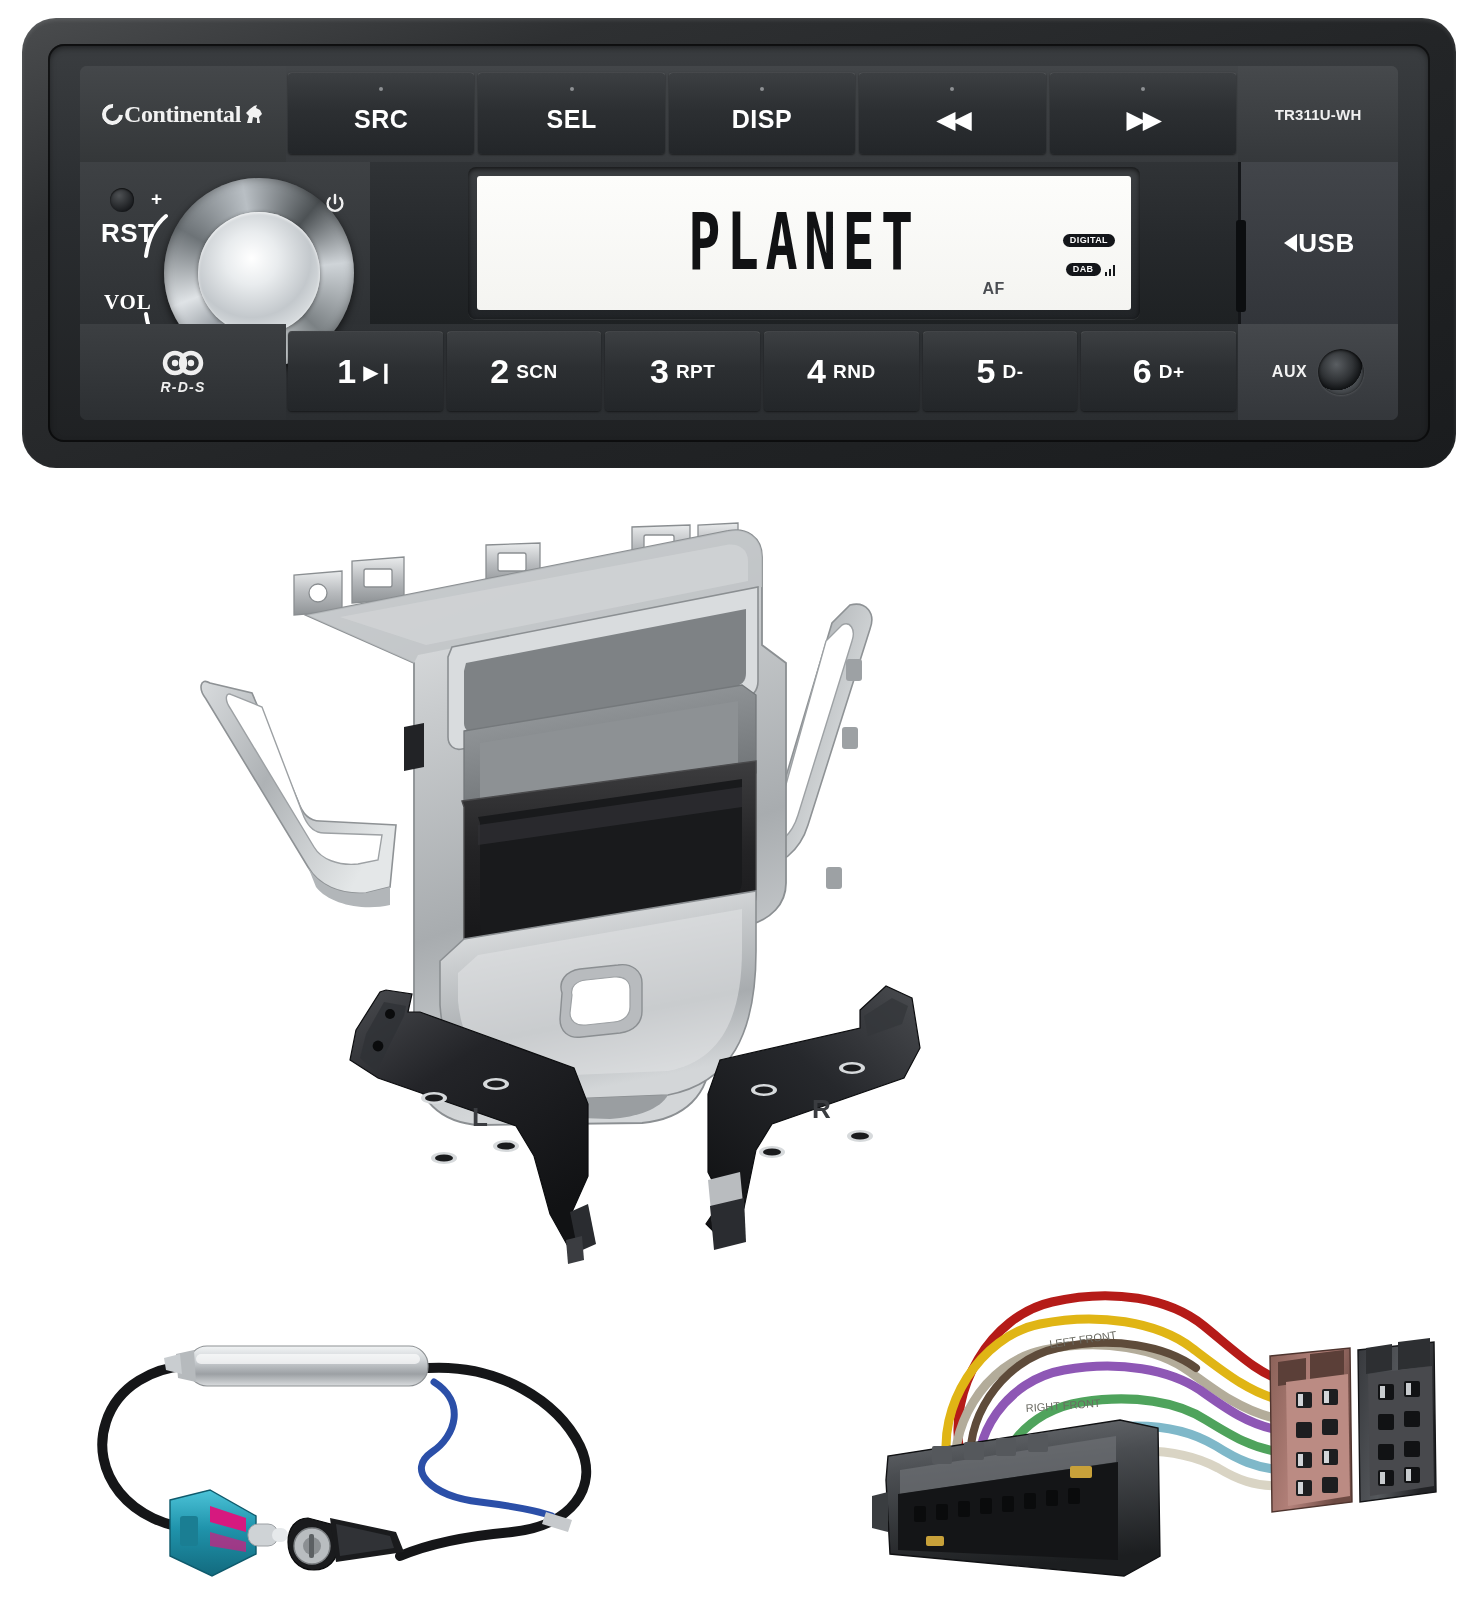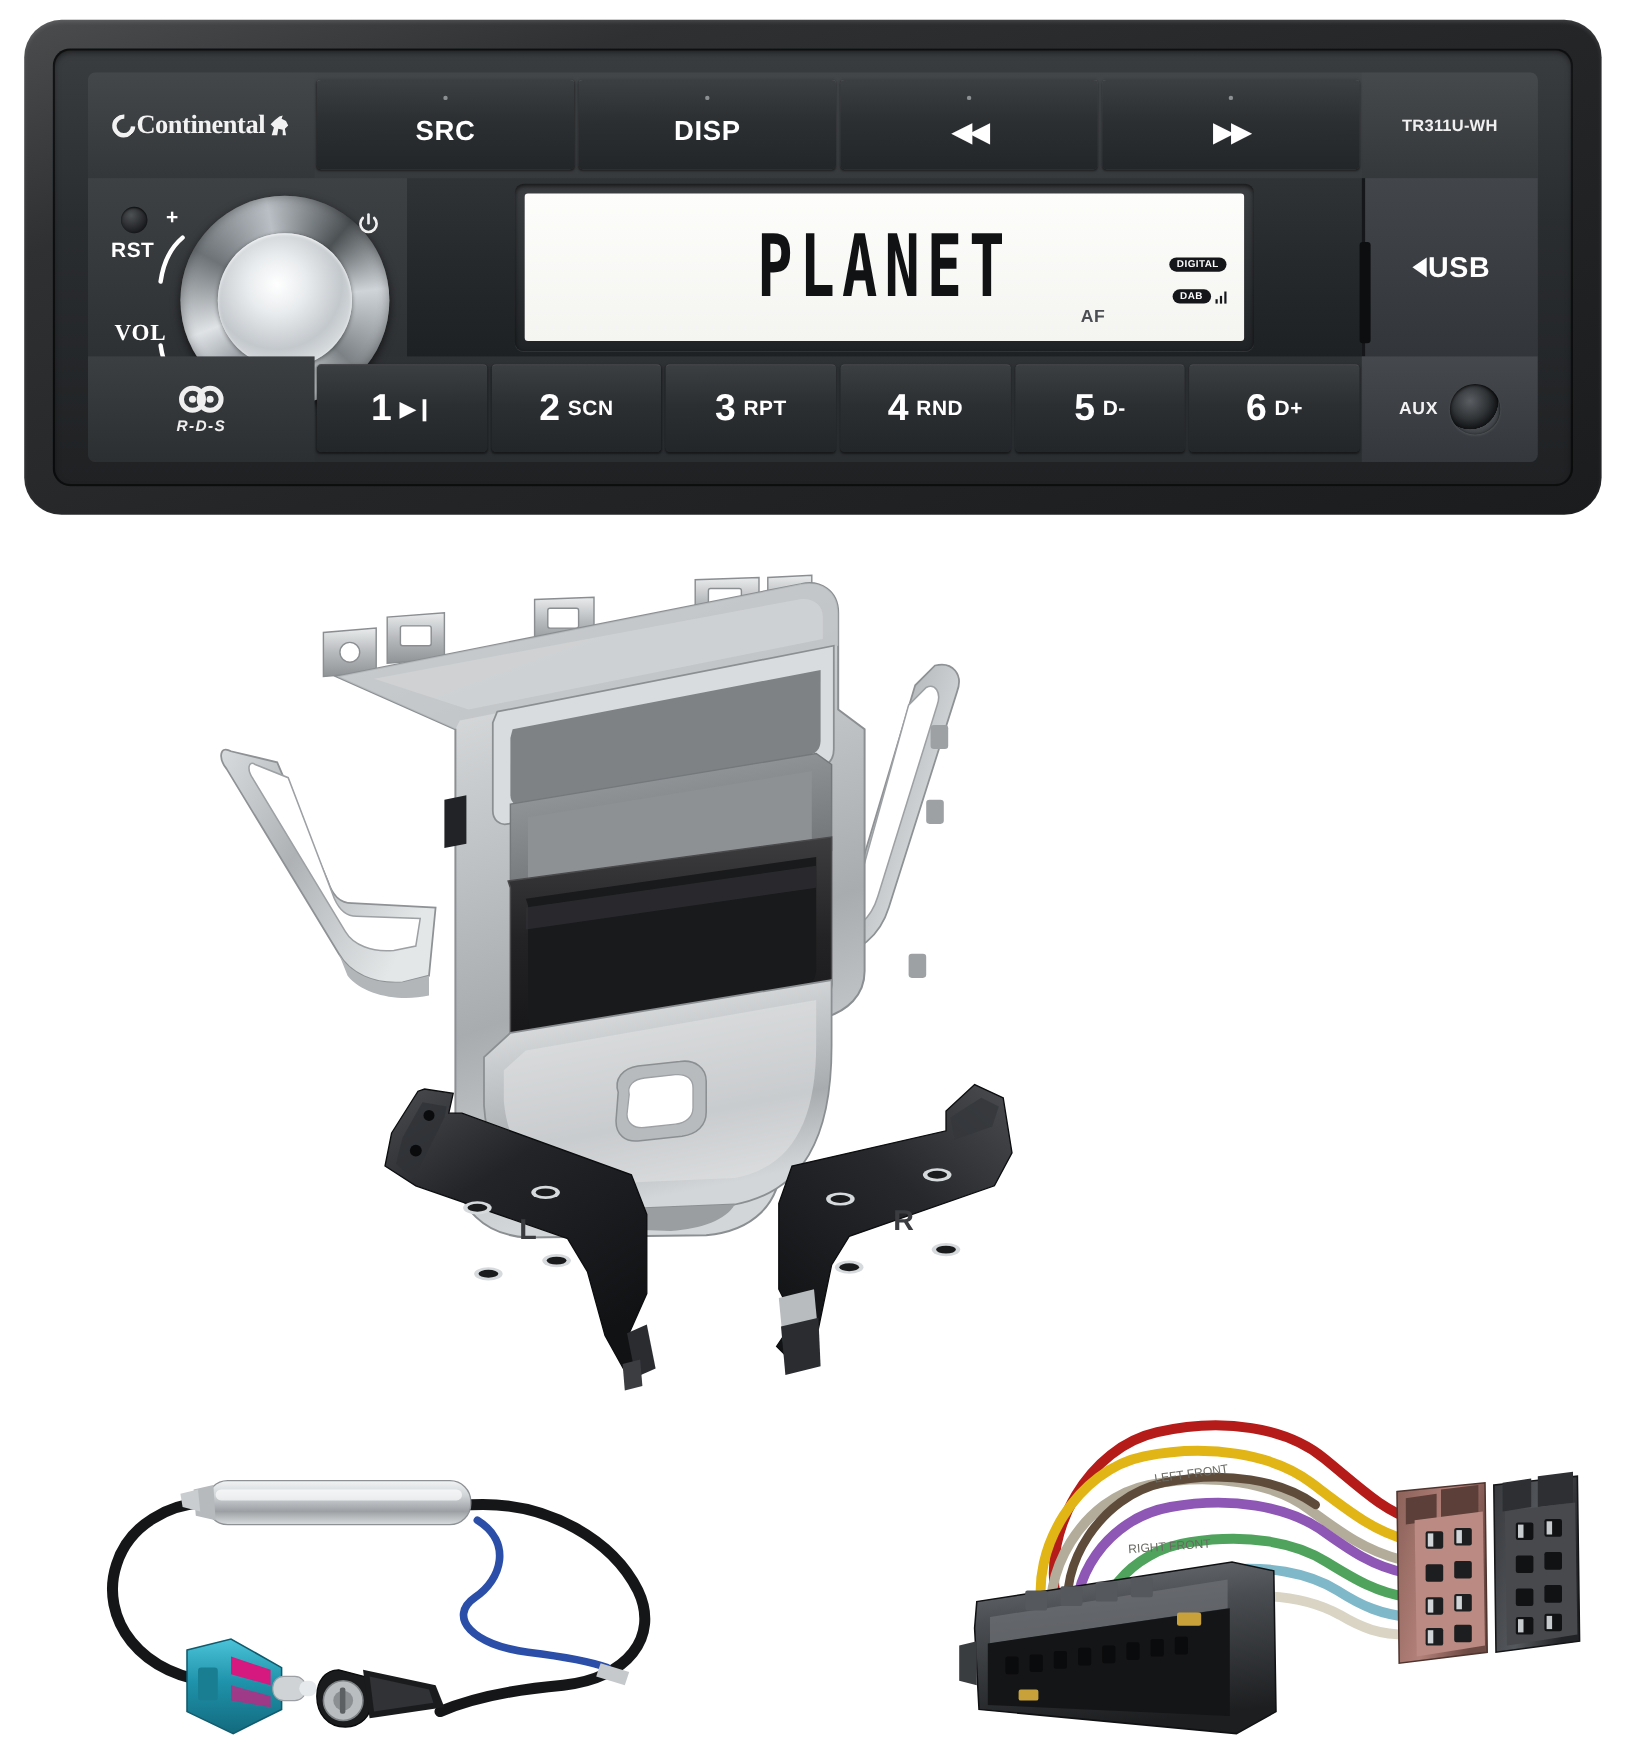--- a/index.html
+++ b/index.html
@@ -116,21 +116,21 @@
     background: linear-gradient(180deg,#3e4144 0%,#2e3134 100%);
   }
   .rst-dot {
     position: absolute; left: 30px; top: 26px;
     width: 24px; height: 24px; border-radius: 50%;
     background: radial-gradient(circle at 38% 32%,#4e5154,#15171a 78%);
     box-shadow: inset 0 1px 2px rgba(0,0,0,0.8);
   }
   .rst-label {
     position: absolute; left: 21px; top: 56px;
-    color:#fff; font-size: 19px; font-weight: bold; letter-spacing: 0.4px;
+    color:#fff; font-size: 26px; font-weight: bold; letter-spacing: 0.4px;
   }
   .vol-label {
     position: absolute; left: 24px; top: 128px;
     color:#fff; font-size: 21px; font-weight: bold; letter-spacing: 0.8px; font-family: Liberation Serif, serif;
   }
   .vol-plus { position:absolute; left:71px; top:26px; color:#fff; font-size:19px; font-weight:bold;}
   .vol-minus{ position:absolute; left:71px; top:196px; color:#fff; font-size:19px; font-weight:bold;}
   .arc-top, .arc-bot {
     position: absolute; width: 30px; height: 44px;
   }
@@ -316,20 +316,24 @@
           </svg>
         </div>
       </div>
 
       <div class="tbtn">
         <span class="led"></span>
         <span class="lbl">SRC</span>
       </div>
 
 
+      <div class="tbtn">
+        <span class="led"></span>
+        <span class="lbl">SEL</span>
+      </div>
 
       <div class="tbtn">
         <span class="led"></span>
         <span class="lbl">DISP</span>
       </div>
 
       <div class="tbtn">
         <span class="led"></span>
         <span class="glyph">◀◀</span>
       </div>

